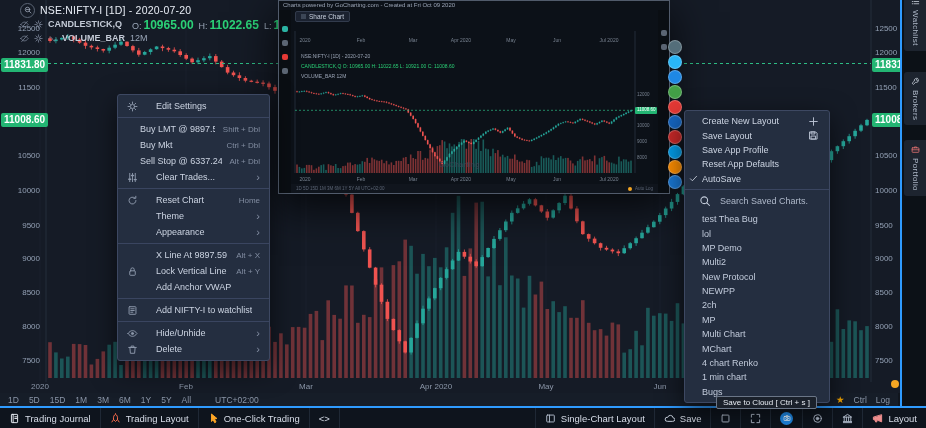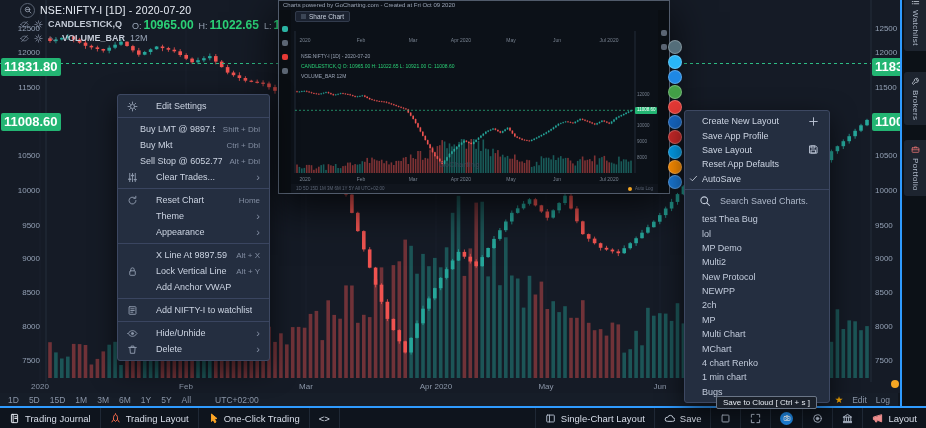--- a/index.html
+++ b/index.html
@@ -4,21 +4,21 @@
 <style>
   html,body{margin:0;padding:0;background:#0b0f16;}
   body{width:926px;height:428px;font-family:"Liberation Sans","DejaVu Sans",sans-serif;}
   .app{position:relative;width:926px;height:428px;background:#10151d;overflow:hidden;}
   
   .chart-area{position:absolute;left:0;top:0;width:900px;height:393px;background:#151b26;}
   #main-svg{position:absolute;left:0;top:0;}
   .ax-label{position:absolute;font-size:8px;color:#93a0b4;}
   #axis-left .ax-label{left:0;width:40px;text-align:right;}
   #axis-right .ax-label{left:875px;}
-  .chip{position:absolute;background:#23b573;color:#fff;font-size:13px;font-weight:bold;
+  .chip{position:absolute;background:#23b573;color:#fff;font-size:10px;font-weight:bold;
         padding:1px 3px;border-radius:2px;line-height:1.2;}
   #axis-left .chip{left:1px;}
   #axis-right .chip{left:872px;}
   #time-axis{position:absolute;left:0;top:382px;width:900px;height:11px;}
   #time-axis span{position:absolute;transform:translateX(-50%);font-size:8px;color:#8b96a8;}
   .orange-dot{position:absolute;left:891px;top:380px;width:8px;height:8px;border-radius:50%;background:#f5a623;}
   
   .legend{position:absolute;left:20px;top:3px;z-index:5;}
   .lrow{display:flex;align-items:center;gap:5px;height:14px;white-space:nowrap;}
   .circle-btn{width:13px;height:13px;border-radius:50%;border:1px solid #5b6575;display:flex;
@@ -634,21 +634,21 @@
     <span id="tf-list"><span class="tf">1D</span><span class="tf">5D</span><span class="tf">15D</span><span class="tf">1M</span><span class="tf">3M</span><span class="tf">6M</span><span class="tf">1Y</span><span class="tf">5Y</span><span class="tf">All</span></span>
     <span class="tz">UTC+02:00</span>
     <span class="right">
       <span id="grid-ic"><span class="ic" style="width:9px;height:9px">
             <svg viewBox="0 0 16 16">
               <rect x="2.5" y="2.5" width="11" height="11"></rect>
               <path d="M2.5 6.2h11M2.5 9.8h11M6.2 2.5v11M9.8 2.5v11"></path>
             </svg>
           </span></span>
       <span class="star">★</span>
-      <span>Edit</span>
+      <span>Ctrl</span>
       <span>Log</span>
     </span>
   </div>
   <div class="blue-hline"></div>
 
   <div class="sidebar" id="sidebar">
       <div class="side-tab" style="top:-8px">
         <span class="ic" style="color:#cfd6e0">
           <svg viewBox="0 0 16 16">
             <path d="M5.2 4h8.5M5.2 8h8.5M5.2 12h8.5M2.3 4h.6M2.3 8h.6M2.3 12h.6"></path>
@@ -789,21 +789,21 @@
       <div class="msep"></div>
       <div class="mi">
         <span class="lab">Buy LMT @ 9897.59</span>
         <span class="sc">Shift + Dbl</span>
       </div>
       <div class="mi">
         <span class="lab">Buy Mkt</span>
         <span class="sc">Ctrl + Dbl</span>
       </div>
       <div class="mi">
-        <span class="lab">Sell Stop @ 6052.77</span>
+        <span class="lab">Sell Stop @ 6337.24</span>
         <span class="sc">Alt + Dbl</span>
       </div>
       <div class="mi">
         <span class="ic" style="">
           <svg viewBox="0 0 16 16">
             <path d="M4 2v12M8 2v12M12 2v12"></path>
             <path d="M2.5 10.5h3M6.5 5h3M10.5 11h3" stroke-width="2"></path>
           </svg>
         </span>
         <span class="lab">Clear Trades...</span>
@@ -1372,31 +1372,31 @@
   <div class="menu" id="layout-menu" style="left:684px;top:110px;width:144px;">
       <div class="lm-item">
         <span class="lab">Create New Layout</span>
         <span class="ric ic">
           <svg viewBox="0 0 16 16">
             <path d="M8 2.5v11M2.5 8h11"></path>
           </svg>
         </span>
       </div>
       <div class="lm-item">
-        <span class="lab">Save App Profile</span>
-      </div>
-      <div class="lm-item">
         <span class="lab">Save Layout</span>
         <span class="ric ic">
           <svg viewBox="0 0 16 16">
             <path d="M2.8 2.8h8.4l2 2v8.4H2.8z"></path>
             <rect x="5" y="8.8" width="6" height="4.4"></rect>
             <rect x="5" y="2.8" width="5" height="3"></rect>
           </svg>
         </span>
+      </div>
+      <div class="lm-item">
+        <span class="lab">Save App Profile</span>
       </div>
       <div class="lm-item">
         <span class="lab">Reset App Defaults</span>
       </div>
       <div class="lm-item">
         <span class="check ic">
           <svg viewBox="0 0 16 16">
             <path d="M2.5 8.5l3.5 3.5L13.5 4"></path>
           </svg>
         </span>

